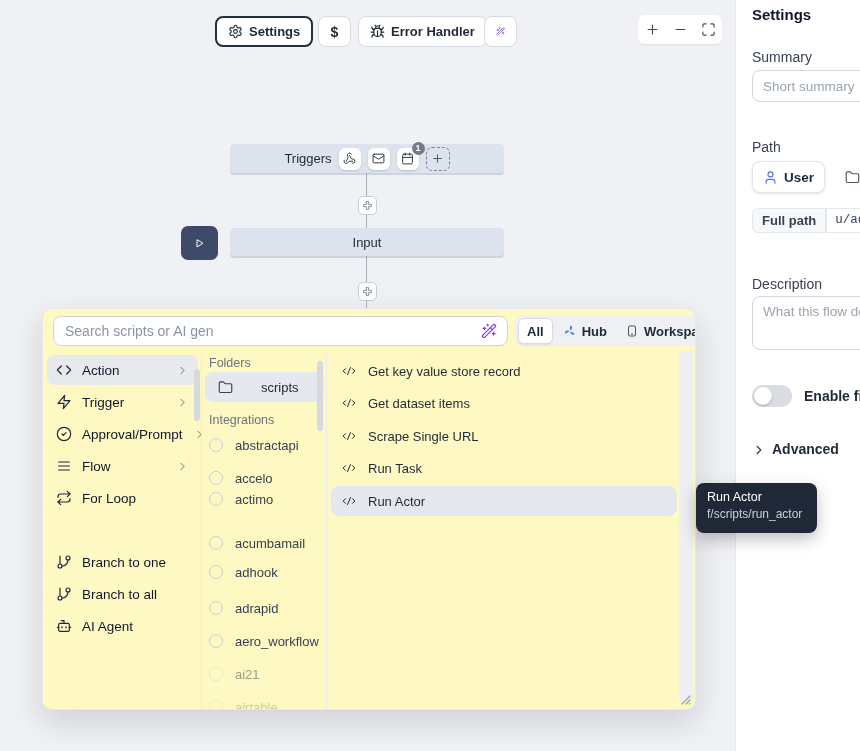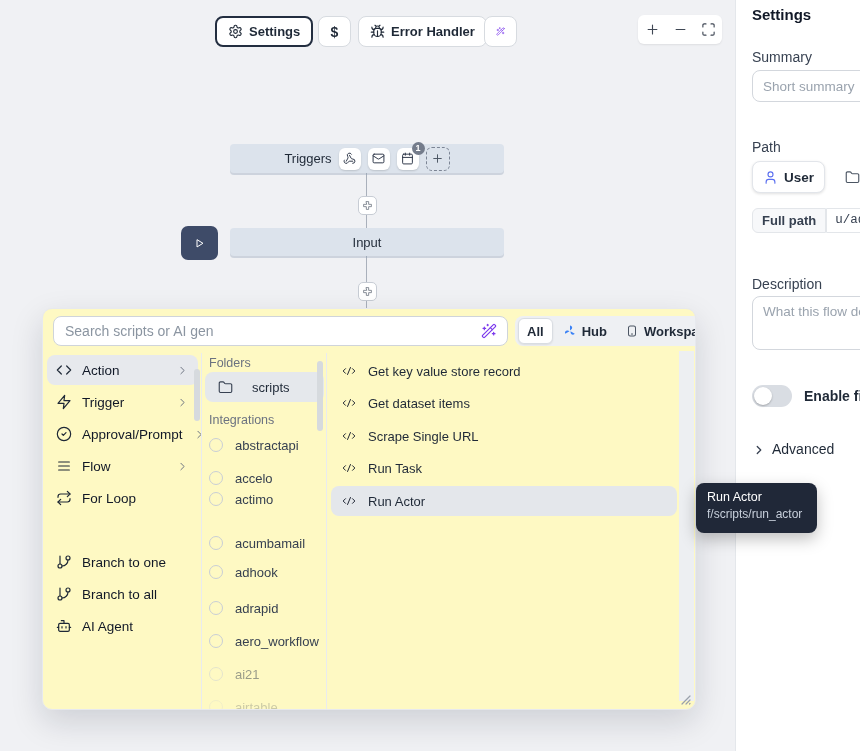--- a/index.html
+++ b/index.html
@@ -61,21 +61,21 @@
   #fullpath{position:absolute;left:16px;top:208px;display:flex;align-items:stretch;white-space:nowrap}
   #fullpath .fpl{background:#f7f8fa;border:1px solid #e3e6ea;border-radius:6px 0 0 6px;padding:4px 9px;
     font-size:13px;font-weight:700;color:#374151}
   #fullpath .fpv{border:1px solid #e3e6ea;border-left:1px solid #e3e6ea;border-radius:0 6px 6px 0;padding:4px 8px;
     font-family:"Liberation Mono",monospace;font-size:12.5px;color:#374151;background:#fff;min-width:70px}
   #enable-toggle{position:absolute;left:16px;top:385px;width:40px;height:22px;background:#d9dde3;border-radius:11px;cursor:pointer}
   #enable-toggle .knob{position:absolute;left:2px;top:2px;width:18px;height:18px;background:#fff;border-radius:50%;
     box-shadow:0 1px 2px rgba(0,0,0,.25)}
   #enable-label{position:absolute;left:68px;top:388px;font-size:14px;font-weight:600;color:#1f2937;white-space:nowrap}
   #advanced{position:absolute;left:16px;top:441px;display:flex;align-items:flex-end;gap:6px;font-size:14px;
-    font-weight:400;color:#1f2937;cursor:pointer}
+    font-weight:700;color:#1f2937;cursor:pointer}
   #advanced svg{width:14px;height:14px;stroke-width:2.2;color:#374151}
 
   
   #modal{position:absolute;left:42px;top:308px;width:652px;height:400px;background:#fef9c3;border:1px solid #e7e9ee;
     border-radius:10px;box-shadow:0 12px 32px rgba(15,23,42,.15);overflow:hidden;z-index:10}
   #search-wrap{position:absolute;left:10px;top:7px;width:455px;height:30px}
   #search-input{width:100%;height:100%;border:1px solid #cfd4da;border-radius:8px;padding:0 34px 0 11px;
     font-size:14px;color:#111827;outline:none;box-sizing:border-box;font-family:"Liberation Sans",sans-serif}
   #search-input::placeholder{color:#8b95a1}
   #search-wand{position:absolute;right:11px;top:7px;width:16px;height:16px;color:#7c3aed;cursor:pointer}
@@ -92,21 +92,21 @@
 
   .mrow{position:absolute;left:4px;width:151px;height:30px;border-radius:8px;display:flex;align-items:center;
     gap:10px;padding:4px 9px;box-sizing:border-box;font-size:13.5px;font-weight:500;color:#111827;cursor:pointer}
   .mrow svg.mi{width:16px;height:16px;color:#1f2937;flex:none}
   .mrow .chev{margin-left:auto;color:#6b7280}
   .mrow .chev svg{width:13px;height:13px}
   .mrow.sel{background:#e7e9ed}
 
   .colhdr{position:absolute;font-size:12.5px;color:#6b7280;white-space:nowrap}
   #folder-scripts{position:absolute;left:162px;top:63px;width:119px;height:30px;background:#e5e8ec;border-radius:8px;
-    display:flex;align-items:center;gap:19px;padding:0 13px;box-sizing:border-box;font-size:13px;color:#1f2937;cursor:pointer}
+    display:flex;align-items:center;gap:28px;padding:0 13px;box-sizing:border-box;font-size:13px;color:#1f2937;cursor:pointer}
   #folder-scripts svg{width:15px;height:15px;color:#374151;flex:none}
   .irow{position:absolute;left:166px;width:114px;height:30px;display:flex;align-items:center;gap:12px;
     font-size:13px;color:#374151;cursor:pointer;white-space:nowrap}
   .irow .circ{width:14px;height:14px;border:1.5px solid #c9ced6;border-radius:50%;flex:none;box-sizing:border-box}
   .irow.fade1{opacity:.5}
   .irow.fade2{opacity:.25}
 
   .srow{position:absolute;left:288px;width:346px;height:30px;border-radius:8px;display:flex;align-items:center;
     gap:12px;padding:0 11px;box-sizing:border-box;font-size:13px;color:#1f2937;cursor:pointer}
   .srow svg{width:14px;height:14px;color:#111827;flex:none;stroke-width:1.6}

